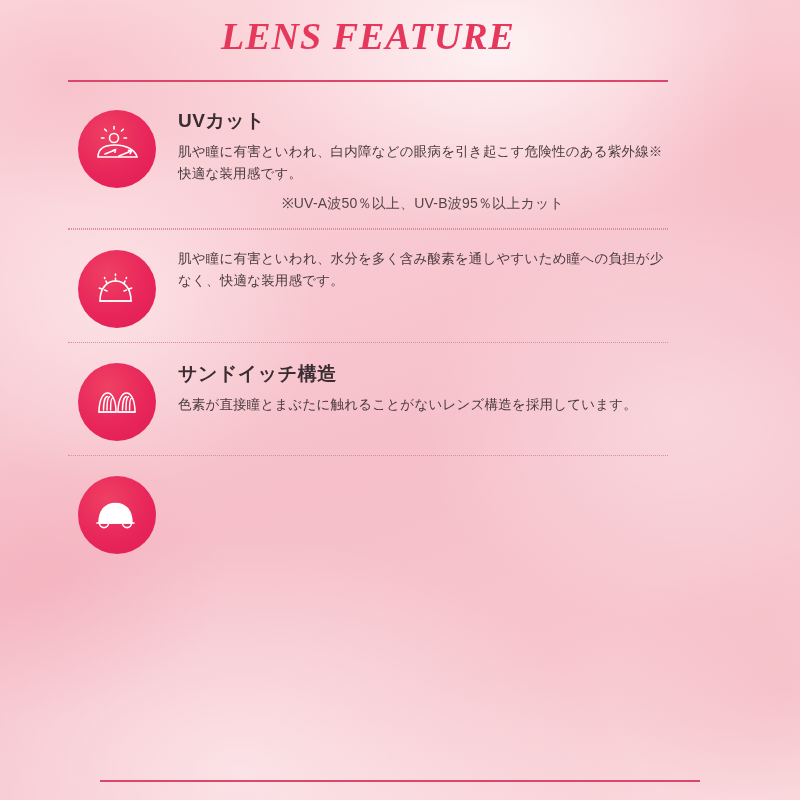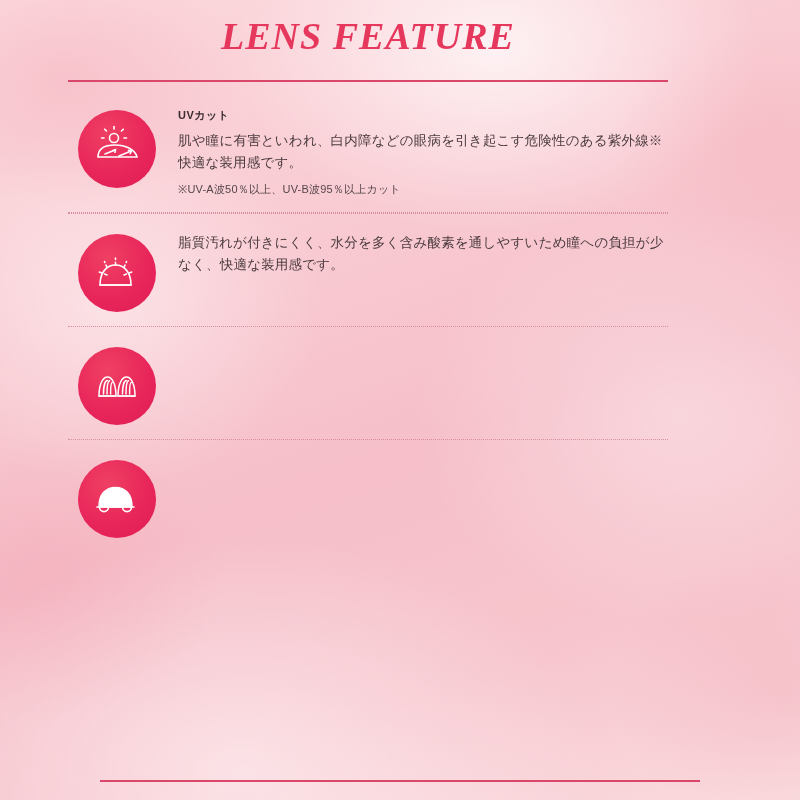--- a/index.html
+++ b/index.html
@@ -93,38 +93,39 @@
     justify-content: center;
   }
   .icon-wrap svg {
     display: block;
   }
   .ftext {
     flex: 1 1 auto;
     padding-top: 2px;
   }
   .fheading {
-    font-size: 11px;
+    font-size: 19px;
     font-weight: bold;
     color: #3a2d31;
     margin-bottom: 7px;
     letter-spacing: 0.5px;
   }
   .fbody {
     font-size: 13.5px;
     line-height: 1.62;
     color: #4a3a3e;
     letter-spacing: 0.2px;
   }
   .fnote {
-    font-size: 11px;
+    font-size: 14px;
     line-height: 1.6;
     color: #55454a;
     margin-top: 7px;
     letter-spacing: 0.2px;
+    text-align: center;
   }
   .divider {
     width: 600px;
     margin: 0 auto;
     border-top: 1px dotted #d88fa0;
     height: 0;
   }
 </style>
 </head>
 <body>
@@ -171,21 +172,21 @@
             <path d="M9 38 C9 25 16 18 24.5 18 C33 18 40 25 40 38 Z" fill="none"></path>
             <path d="M9 38 L40 38"></path>
             <path d="M24.5 18 L24.5 11" stroke-dasharray="2.6 3"></path>
             <path d="M16 20.5 L13.5 14.5" stroke-dasharray="2.6 3"></path>
             <path d="M33 20.5 L35.5 14.5" stroke-dasharray="2.6 3"></path>
             <path d="M33 28 L41 25" stroke-dasharray="2.6 3"></path>
             <path d="M16 28 L8 25" stroke-dasharray="2.6 3"></path>
           </svg>
         </div>
         <div class="ftext">
-          <div class="fbody">脂質汚れが付きにくく、水分を多く含み酸素を通しやすいため瞳への負担が少なく、快適な装用感です。</div>
+          <div class="fbody">肌や瞳に有害といわれ、水分を多く含み酸素を通しやすいため瞳への負担が少なく、快適な装用感です。</div>
 
         </div>
       </div>
 
       <div class="divider"></div>
 
       <div class="feature">
         <div class="icon-wrap">
           <svg width="52" height="52" viewBox="0 0 52 52" fill="none" stroke="#ffffff" stroke-width="1.5" stroke-linecap="round">
             <path d="M8 36 C8 24 12 17 16.5 17 C21 17 25 24 25 36 Z" fill="none"></path>
@@ -193,20 +194,25 @@
             <path d="M27 36 C27 24 31 17 35.5 17 C40 17 44 24 44 36 Z" fill="none"></path>
             <path d="M27 36 L44 36"></path>
             <path d="M12.5 34 C12.5 25 14.5 20.5 16.5 20.5"></path>
             <path d="M16 34 C16 25 17.3 21 18.6 20.8"></path>
             <path d="M19.6 34 C19.6 26 20.3 22.5 21.2 22.5"></path>
             <path d="M31.5 34 C31.5 25 33.5 20.5 35.5 20.5"></path>
             <path d="M35 34 C35 25 36.3 21 37.6 20.8"></path>
             <path d="M38.6 34 C38.6 26 39.3 22.5 40.2 22.5"></path>
           </svg>
         </div>
+        <div class="ftext">
+          <div class="fheading">サンドイッチ構造</div>
+          <div class="fbody">色素が直接瞳とまぶたに触れることがないレンズ構造を採用しています。</div>
+
+        </div>
       </div>
 
       <div class="divider"></div>
 
       <div class="feature">
         <div class="icon-wrap">
           <svg width="52" height="52" viewBox="0 0 52 52" fill="none" stroke="#ffffff" stroke-width="1.6" stroke-linecap="round">
             <path d="M8 34 C8 21 15 14.5 24.5 14.5 C34 14.5 41 21 41 34 Z" fill="#ffffff" stroke="#ffffff"></path>
             <path d="M6 34 L43 34"></path>
             <path d="M8.5 34 C8.5 36.6 10.4 38.6 13 38.6 C15.6 38.6 17.5 36.6 17.5 34"></path>

